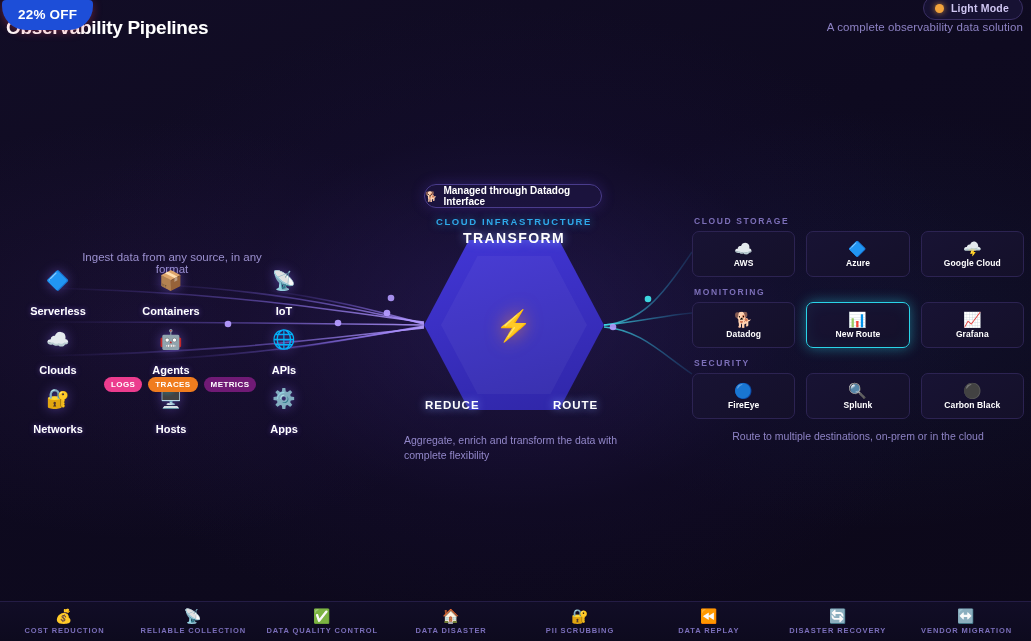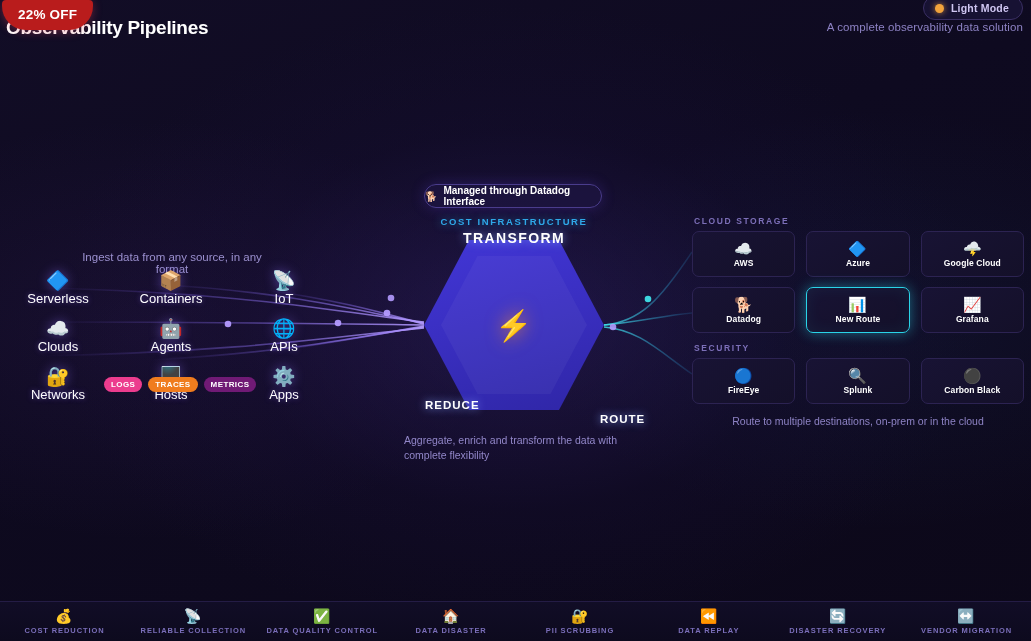--- a/index.html
+++ b/index.html
@@ -15,21 +15,21 @@
     position:relative;
   }
   .stage{position:absolute;inset:0;}
 
   
   .hdr-title{
     position:absolute; left:6px; top:17px; font-size:19px; font-weight:bold;
     letter-spacing:-.3px; color:#ffffff; white-space:nowrap;
   }
   .badge-off{
-    position:absolute; left:2px; top:0px; background:#b91c1c; color:#fff;
+    position:absolute; left:2px; top:0px; background:#1d4ed8; color:#fff;
     font-size:13.5px; font-weight:bold; padding:7px 16px 8px; border-radius:0 0 22px 22px;
     border-top-left-radius:0; letter-spacing:.2px;
     box-shadow:0 2px 10px rgba(242,72,91,.35);
     border-radius:4px 4px 24px 24px;
   }
   .hdr-sub{
     position:absolute; right:8px; top:21px; font-size:11.5px; color:#8d82c4;
     letter-spacing:.1px;
   }
   .mode-toggle{
@@ -48,21 +48,21 @@
   
   .ingest-cap{
     position:absolute; left:72px; top:251px; width:200px; text-align:center;
     font-size:11.5px; color:#9b90cf;
   }
   .src-grid{position:absolute; left:18px; top:270px; width:320px;}
   .src-col{position:absolute; text-align:center; width:80px;}
   .src-item{margin-bottom:12px;}
   .src-ico{font-size:19px; line-height:21px; display:block;
     filter:drop-shadow(0 0 6px rgba(140,110,255,.45));}
-  .src-lab{font-size:13px;font-weight:normal;color:#ffffff;margin-top:0;display:block;
+  .src-lab{font-size:11px;font-weight:bold;color:#ffffff;margin-top:14px;display:block;
     text-shadow:0 0 5px rgba(120,90,220,.6);}
   .pills{position:absolute; left:104px; top:377px; display:flex; gap:6px;}
   .pill{font-size:8px;font-weight:bold;color:#fff;padding:3px 7px;border-radius:9px;letter-spacing:.4px;}
 
   
   .dd-pill{
     position:absolute; left:424px; top:184px; width:178px; height:24px;
     display:flex; align-items:center; justify-content:center; gap:6px;
     border:1px solid #4a3c8c; border-radius:13px; background:rgba(30,22,66,.75);
     font-size:10px; font-weight:bold; color:#ffffff;
@@ -85,22 +85,22 @@
     clip-path:polygon(25% 0%,75% 0%,100% 50%,75% 100%,25% 100%,0% 50%);
   }
   .bolt{position:absolute;left:0;top:0;width:180px;height:170px;
     display:flex;align-items:center;justify-content:center;font-size:30px;
     filter:drop-shadow(0 0 9px rgba(255,140,40,.75));}
   .lbl-transform{position:absolute;left:415px;top:230px;width:198px;text-align:center;
     font-size:14px;font-weight:bold;letter-spacing:1.4px;color:#fff;
     text-shadow:0 0 10px rgba(130,160,255,.9);}
   .lbl-reduce{position:absolute;left:425px;top:399px;font-size:11.5px;font-weight:bold;
     letter-spacing:1px;color:#fff;text-shadow:0 0 9px rgba(130,160,255,.9);}
-  .lbl-route{position:absolute;left:553px;top:413px;font-size:11.5px;font-weight:bold;
-    letter-spacing:1px;color:#fff;text-shadow:0 0 9px rgba(130,160,255,.9);margin-left:47px;}
+  .lbl-route{position:absolute;left:553px;top:399px;font-size:11.5px;font-weight:bold;
+    letter-spacing:1px;color:#fff;text-shadow:0 0 9px rgba(130,160,255,.9);}
   .center-cap{position:absolute;left:404px;top:433px;width:220px;text-align:left;
     font-size:10.5px;line-height:15px;color:#9287c9;}
 
   
   .dest{position:absolute;left:692px;top:216px;width:332px;}
   .dest-sec-lab{font-size:8.5px;font-weight:bold;letter-spacing:1.6px;color:#7c6fb8;
     margin:0 0 5px 2px;}
   .dest-row{display:flex;gap:11px;margin-bottom:10px;}
   .dcard{
     flex:1;height:46px;border:1px solid #2c2352;border-radius:7px;
@@ -222,21 +222,21 @@
   <div class="pills">
     <span class="pill" style="background: rgb(236, 60, 142); text-align: center;">LOGS</span>
     <span class="pill" style="background: rgb(240, 124, 30);">TRACES</span>
     <span class="pill" style="background: #701a75;">METRICS</span>
   </div>
 
   <div class="dd-pill">
     <span>🐕</span>
     <span>Managed through Datadog Interface</span>
   </div>
-  <div class="yi">COST INFRASTRUCTURE</div>
+  <div class="yi">CLOUD INFRASTRUCTURE</div>
   <div class="hex-wrap">
     <div class="hex">
         <div class="hex-inner"></div>
       </div>
     <div class="bolt">⚡</div>
   </div>
   <div class="lbl-transform">TRANSFORM</div>
   <div class="lbl-reduce">REDUCE</div>
   <div class="lbl-route">ROUTE</div>
   <div class="center-cap">Aggregate, enrich and transform the data with complete flexibility</div>
@@ -251,20 +251,21 @@
       <div class="dcard">
         <span class="dc-ico">🔷</span>
         <span class="dc-lab">Azure</span>
       </div>
       <div class="dcard">
         <span class="dc-ico">🌩️</span>
         <span class="dc-lab">Google Cloud</span>
       </div>
     </div>
 
+    <div class="dest-sec-lab">MONITORING</div>
     <div class="dest-row">
       <div class="dcard">
         <span class="dc-ico">🐕</span>
         <span class="dc-lab">Datadog</span>
       </div>
       <div class="dcard sel">
         <span class="dc-ico">📊</span>
         <span class="dc-lab">New Route</span>
       </div>
       <div class="dcard">

